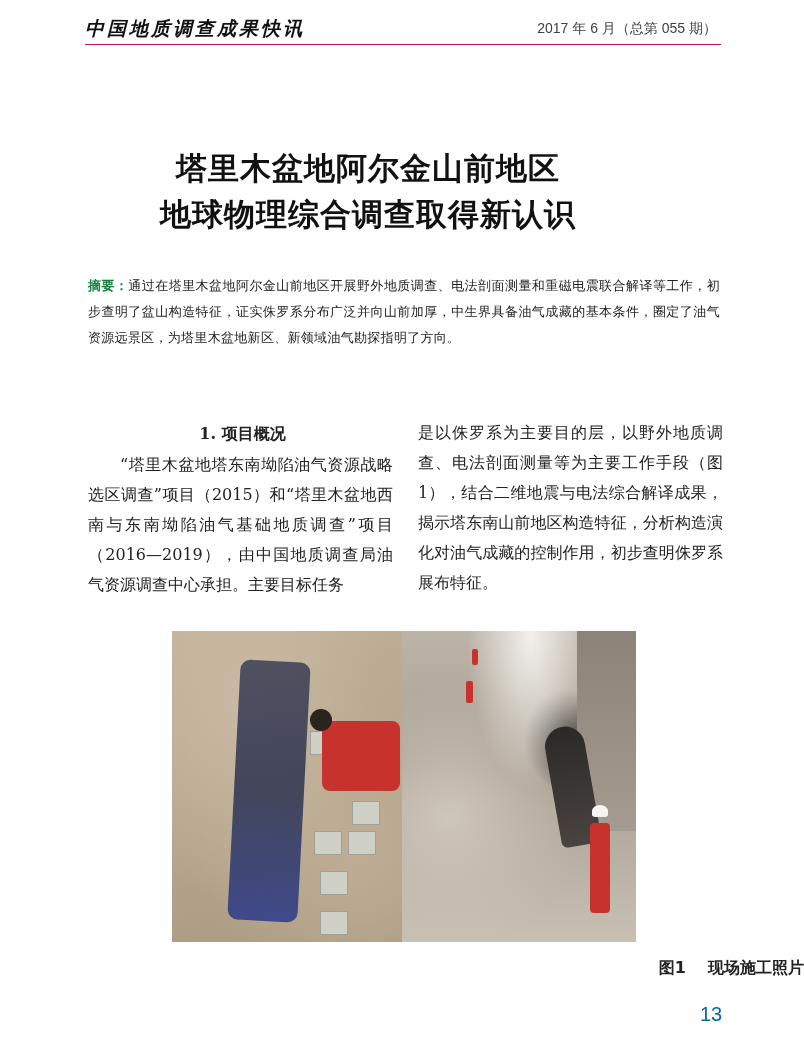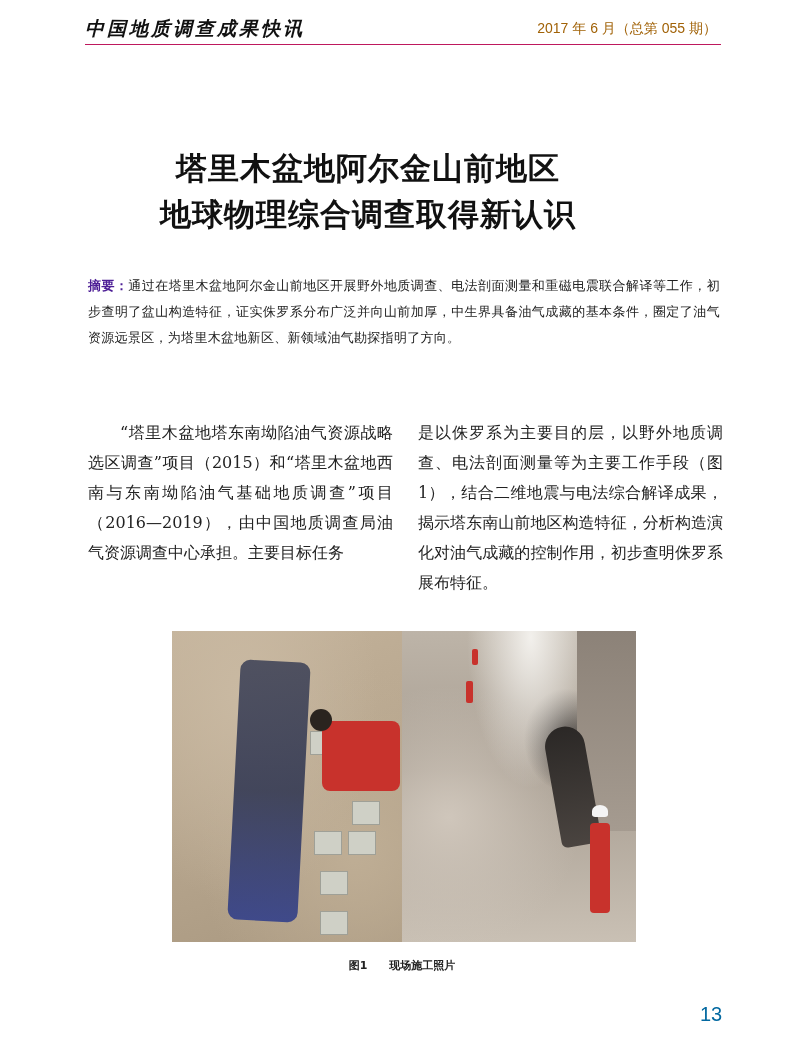--- a/index.html
+++ b/index.html
@@ -1,27 +1,27 @@
 <!DOCTYPE html>
 <html><head>
 <meta charset="utf-8">
 <style>
   html, body { margin: 0; padding: 0; background: #ffffff; }
   body { width: 804px; height: 1042px; position: relative; overflow: hidden; font-family: "DejaVu Serif", "Liberation Serif", serif; color: #1a1a1a; }
 
   .header { position: absolute; left: 85px; top: 14px; width: 636px; height: 30px; border-bottom: 1px solid #be185d; }
   .header .journal { position: absolute; left: 0; top: 2px; font-family: "DejaVu Serif", serif; font-size: 19px; font-weight: bold; font-style: italic; letter-spacing: 3px; color: #111; }
-  .header .issue { position: absolute; right: 4px; top: 6px; font-family: "Liberation Sans", sans-serif; font-size: 14px; color: #a16207; }
+  .header .issue { position: absolute; right: 4px; top: 6px; font-family: "Liberation Sans", sans-serif; font-size: 14px; color: #404040; }
 
   .title { position: absolute; left: 0; width: 736px; text-align: center; font-family: "DejaVu Sans", sans-serif; font-weight: bold; font-size: 31px; color: #111; letter-spacing: 1px; }
   .title.l1 { top: 148px; }
   .title.l2 { top: 194px; }
 
   .abstract { position: absolute; left: 88px; top: 273px; width: 632px; font-family: "DejaVu Sans", sans-serif; font-size: 13px; line-height: 26px; color: #222; text-align: justify; letter-spacing: 0.3px; }
-  .abstract .label { font-weight: bold; color: #4c1d95; }
+  .abstract .label { font-weight: bold; color: #15803d; }
 
   .col { position: absolute; top: 418px; width: 305px; font-family: "DejaVu Serif", serif; font-size: 16px; line-height: 30px; color: #222; }
   .col.left { left: 88px; }
   .col.right { left: 418px; }
   .col .h { text-align: center; font-weight: bold; font-size: 16px; margin-bottom: 0; height: 32px; line-height: 32px; padding-left: 4px; }
   .col p { margin: 0; text-indent: 2em; text-align: justify; }
   .col.right p { text-indent: 0; }
 
   .figure { position: absolute; left: 172px; top: 631px; width: 464px; height: 311px; overflow: hidden; }
   .photo { position: absolute; top: 0; height: 311px; overflow: hidden; }
@@ -39,39 +39,40 @@
       linear-gradient(180deg, #bdb4a8 0%, #a89e92 45%, #c9c0b4 100%);
   }
   .eq-strip { position: absolute; left: 62px; top: 30px; width: 70px; height: 260px; background: linear-gradient(180deg, #3a3f55 0%, #2c3350 50%, #2b3a8a 100%); border-radius: 10px; transform: rotate(3deg); opacity: .85; }
   .eq-box { position: absolute; width: 26px; height: 22px; background: #cfd0c6; border: 1px solid #9fa097; }
   .worker { position: absolute; background: #c8322c; border-radius: 8px; }
   .head { position: absolute; background: #2a241f; border-radius: 50%; }
   .helmet { position: absolute; background: #f4f4f4; border-radius: 50% 50% 20% 20%; }
   .cave { position: absolute; left: 150px; top: 95px; width: 40px; height: 120px; background: linear-gradient(180deg, #2b2826 0%, #4a4440 100%); border-radius: 20px 20px 6px 6px; transform: rotate(-10deg); }
   .cliff { position: absolute; left: 175px; top: 0; width: 60px; height: 200px; background: linear-gradient(180deg, #8c8278 0%, #a59b90 100%); }
 
-  .caption { position: absolute; left: 0; top: 958px; width: 804px; text-align: center; font-family: "DejaVu Sans", sans-serif; font-size: 11px; font-weight: bold; color: #222; }
+  .caption { position: absolute; left: 0; top: 958px; width: 804px; text-align: right; font-family: "DejaVu Sans", sans-serif; font-size: 16px; font-weight: bold; color: #222; }
   .caption .num { margin-right: 22px; }
 
   .page-no { position: absolute; left: 700px; top: 1003px; font-family: "Liberation Sans", sans-serif; font-size: 20px; color: #0369a1; }
 </style>
 </head>
 <body>
 
 <div class="header">
   <span class="journal">中国地质调查成果快讯</span>
   <span class="issue">2017 年 6 月（总第 055 期）</span>
 </div>
 
 <div class="title l1">塔里木盆地阿尔金山前地区</div>
 <div class="title l2">地球物理综合调查取得新认识</div>
 
 <div class="abstract"><span class="label">摘要：</span><span>通过在塔里木盆地阿尔金山前地区开展野外地质调查、电法剖面测量和重磁电震联合解译等工作，初步查明了盆山构造特征，证实侏罗系分布广泛并向山前加厚，中生界具备油气成藏的基本条件，圈定了油气资源远景区，为塔里木盆地新区、新领域油气勘探指明了方向。</span></div>
 
 <div class="col left">
+  <div class="h">1. 项目概况</div>
   <p>“塔里木盆地塔东南坳陷油气资源战略选区调查”项目（2015）和“塔里木盆地西南与东南坳陷油气基础地质调查”项目（2016—2019），由中国地质调查局油气资源调查中心承担。主要目标任务</p>
 </div>
 
 <div class="col right">
   <p>是以侏罗系为主要目的层，以野外地质调查、电法剖面测量等为主要工作手段（图1），结合二维地震与电法综合解译成果，揭示塔东南山前地区构造特征，分析构造演化对油气成藏的控制作用，初步查明侏罗系展布特征。</p>
 </div>
 
 <div class="figure">
   <div class="photo left">
     <div class="eq-strip"></div>

